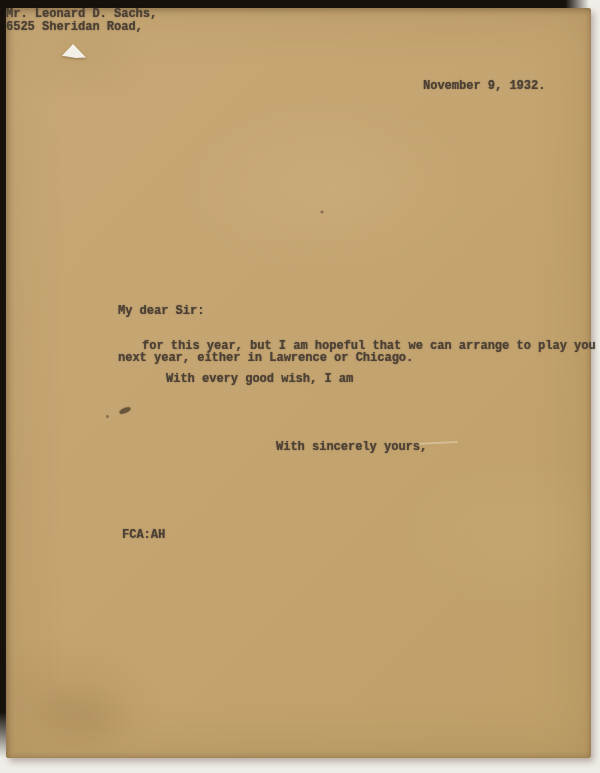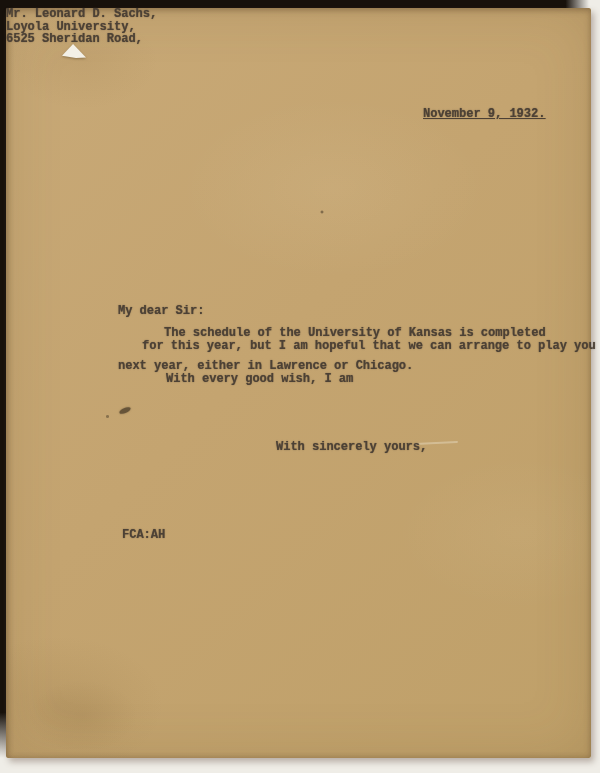--- a/index.html
+++ b/index.html
@@ -35,27 +35,27 @@
       inset 0 2px 7px rgba(60,40,20,0.28),
       inset 2px 0 6px rgba(60,40,20,0.20);
   }
   
   .tline{
     position:absolute;white-space:pre;
     font-size:12px;line-height:12.5px;font-weight:700;
     color:var(--ink,rgba(74,63,52,0.92));
     text-shadow:0 0 1.2px rgba(74,63,52,0.75), .4px .3px 0 rgba(74,63,52,0.28);
   }
-  .date{left:417px;top:100px;text-decoration:underline;}
+  .date{left:417px;top:72px;}
   .address{left:116px;top:224px;}
   .address .tline{position:static;display:block;}
   .salutation{left:112px;top:297px;}
   .body-1{left:158px;top:319px;}
   .body-2{left:112px;top:331.5px;margin-left:24px;}
-  .body-3{left:112px;top:352px;}
+  .body-3{left:112px;top:344px;}
   .wish{left:160px;top:365px;text-align:center;}
   .closing{left:270px;top:433px;}
   .initials{left:116px;top:521px;}
   .sig-title{left:271px;top:502px;}
   
   .chip{
     position:absolute;left:56px;top:36px;width:24px;height:14px;
     filter:drop-shadow(0 1px 1px rgba(90,70,40,.5));
   }
   .chip:before{
@@ -97,27 +97,25 @@
     <div class="speck"></div>
     <div class="pen-mark"></div>
     <div class="pen-dot"></div>
     <div class="scratch"></div>
     <div class="stain-bl"></div>
 
     <div class="tline date">November 9, 1932.</div>
 
     <div class="address">
       <div class="tline">Mr. Leonard D. Sachs,</div>
-      <div class="tline">Loyola University,</div>
       <div class="tline">6525 Sheridan Road,</div>
     </div>
 
     <div class="tline salutation">My dear Sir:</div>
 
-    <div class="tline body-1">The schedule of the University of Kansas is completed</div>
     <div class="tline body-2">for this year, but I am hopeful that we can arrange to play you</div>
     <div class="tline body-3">next year, either in Lawrence or Chicago.</div>
 
     <div class="tline wish">With every good wish, I am</div>
 
     <div class="tline closing">With sincerely yours,</div>
 
     <div class="tline initials">FCA:AH</div>
   </div>
 </div>

